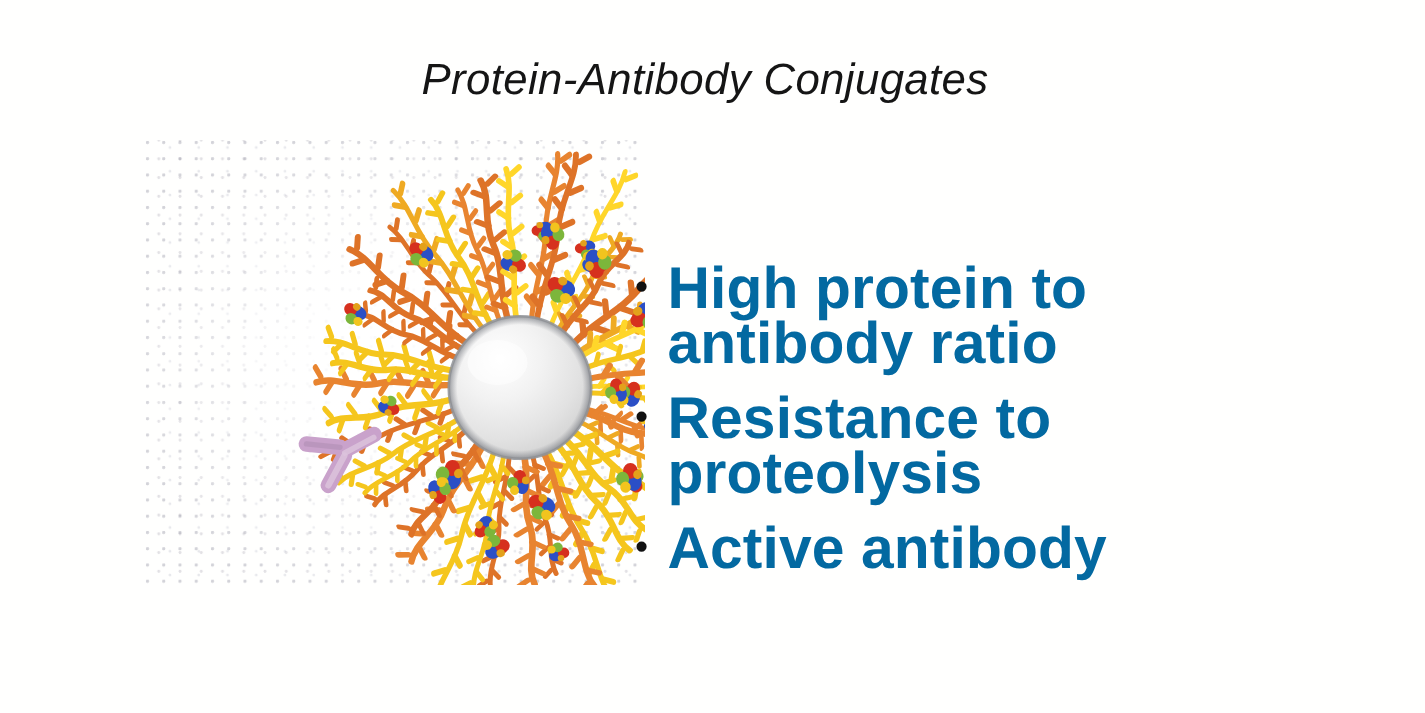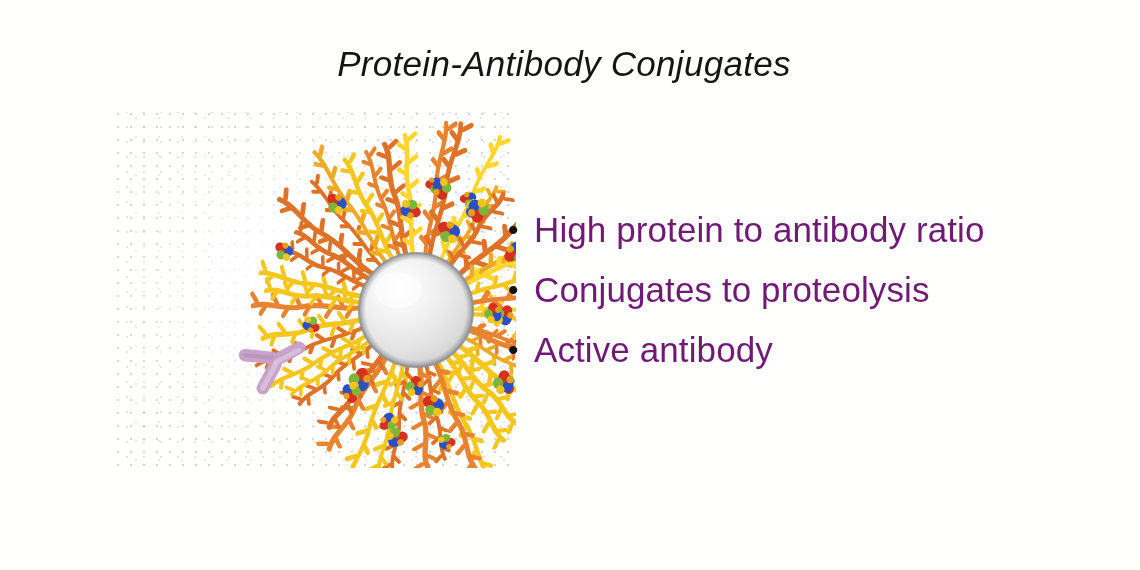--- a/index.html
+++ b/index.html
@@ -78,24 +78,24 @@
   .bullet-dot {
     flex: 0 0 auto;
     width: 26px;
     font-size: 30px;
     line-height: 44px;
     color: #111111;
     text-align: left;
   }
   .bullet-text {
     flex: 1 1 auto;
-    font-size: 35px;
+    font-size: 47px;
     line-height: 44px;
-    color: #701a75;
-    font-weight: 400;
+    color: #0369a1;
+    font-weight: 700;
     letter-spacing: 0.1px;
     max-width: 452px;
   }
 </style>
 </head>
 <body>
 
 <div id="slide">
 
   <div id="title">Protein-Antibody Conjugates</div>
@@ -241,21 +241,21 @@
     </svg>
   </div>
 
   <div id="bullets">
     <div class="bullet-row">
       <span class="bullet-dot">•</span>
       <span class="bullet-text">High protein to antibody ratio</span>
     </div>
     <div class="bullet-row">
       <span class="bullet-dot">•</span>
-      <span class="bullet-text">Conjugates to proteolysis</span>
+      <span class="bullet-text">Resistance to proteolysis</span>
     </div>
     <div class="bullet-row">
       <span class="bullet-dot">•</span>
       <span class="bullet-text">Active antibody</span>
     </div>
   </div>
 
 </div>
 
 </body></html>

